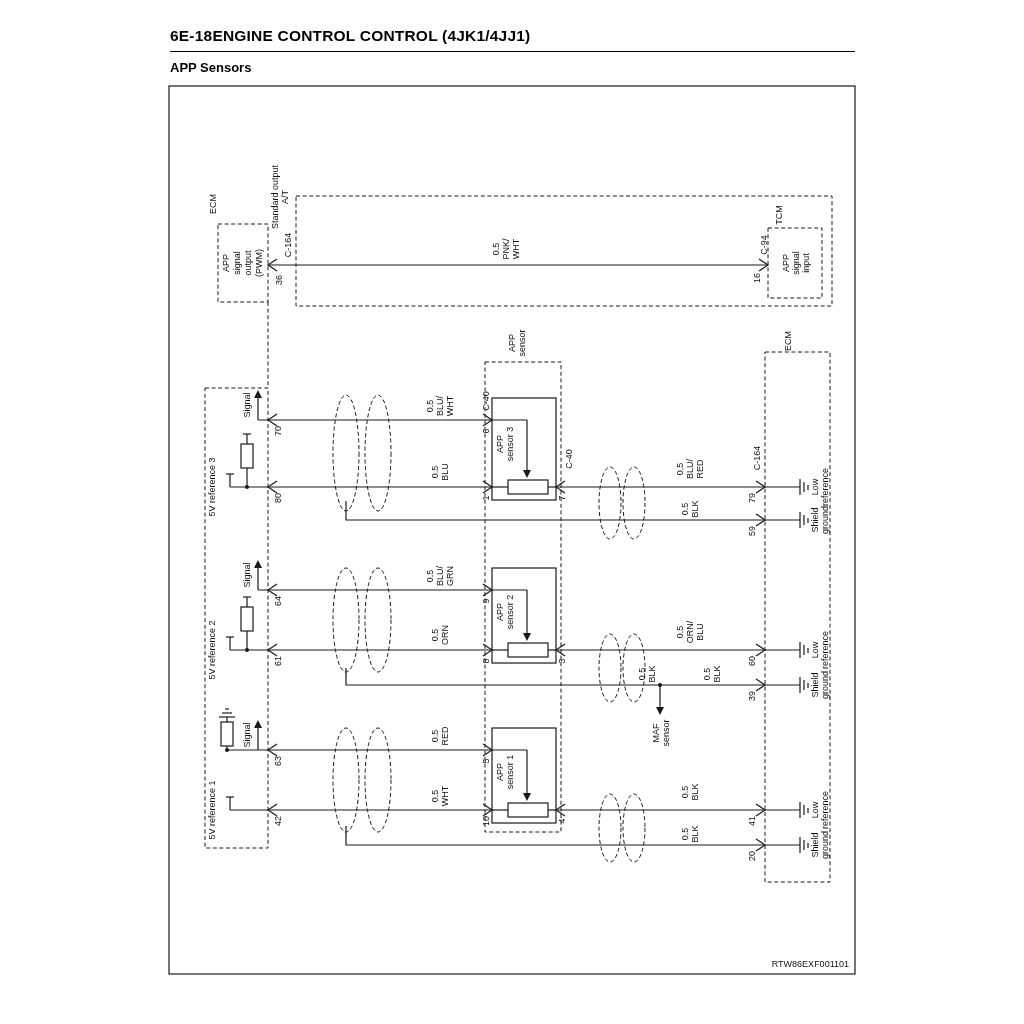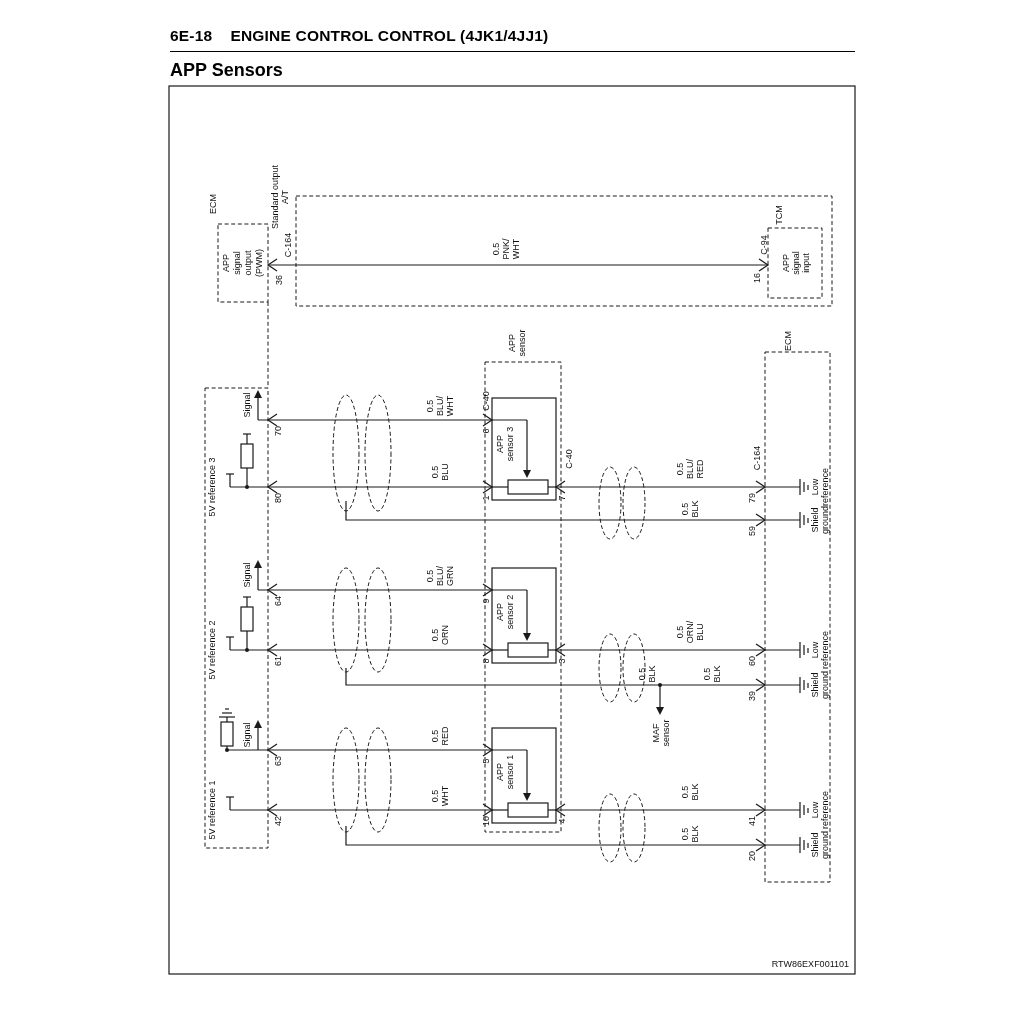--- a/index.html
+++ b/index.html
@@ -1,21 +1,21 @@
 <!DOCTYPE html>
 <html><head>
 <meta charset="utf-8">
 <style>
 *{box-sizing:border-box}
 body{margin:0;background:#fff}
 .page{position:relative;width:1024px;height:1024px;background:#fff;font-family:"Liberation Sans",sans-serif;color:#000;overflow:hidden}
 .hdr{position:absolute;left:170px;top:27px;font-size:15.5px;font-weight:bold;letter-spacing:.2px;white-space:nowrap}
-.hdr .num{margin-right:18px}
+.hdr .num{}
 .hdr-rule{position:absolute;left:170px;top:51px;width:685px;border-top:1.6px solid #000}
-.sec{position:absolute;left:170px;top:60px;font-size:18px;font-weight:bold}
+.sec{position:absolute;left:170px;top:60px;font-size:13px;font-weight:bold}
 svg{position:absolute;left:168px;top:85px}
 .w{stroke:#1a1a1a;stroke-width:1.2;fill:none}
 .d{stroke:#1a1a1a;stroke-width:1;fill:none;stroke-dasharray:4 2.6}
 .b{stroke:#1a1a1a;stroke-width:1.2;fill:none}
 .f{fill:#1a1a1a;stroke:none}
 text{font-family:"Liberation Sans",sans-serif;font-size:9px;fill:#111}
 .v{text-anchor:middle;dominant-baseline:central}
 .end{text-anchor:end}
 </style>
 </head>

